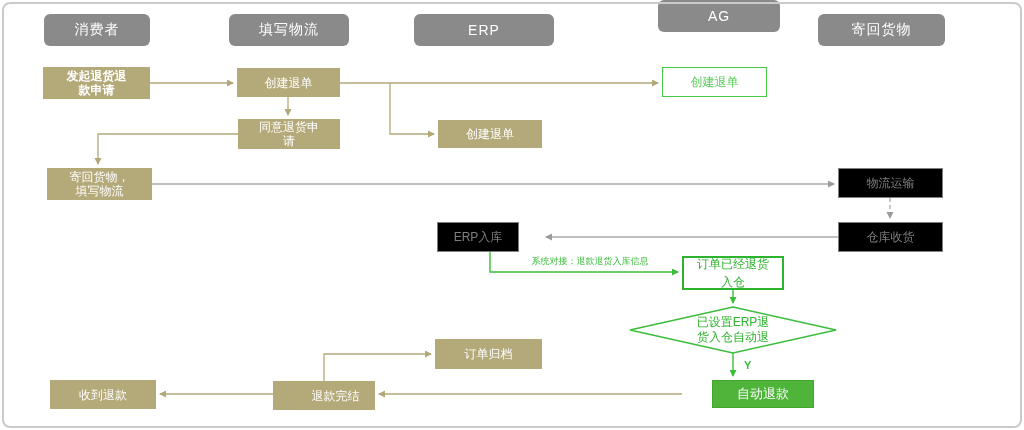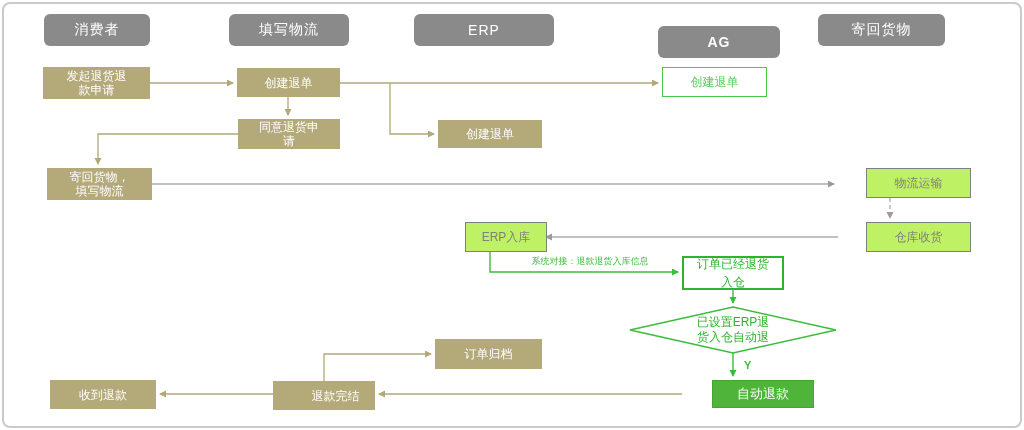--- a/index.html
+++ b/index.html
@@ -16,21 +16,21 @@
     position:absolute;height:32px;border-radius:6px;background:#8a8a8a;
     color:#ffffff;font-size:14px;display:flex;align-items:center;justify-content:center;
     letter-spacing:1px;
   }
   .box{
     position:absolute;display:flex;align-items:center;justify-content:center;
     text-align:center;font-size:12px;line-height:14px;white-space:pre-line;
     box-sizing:border-box;
   }
   .tan{background:#b4a979;color:#ffffff;}
-  .plain{background:#bef264;border:1.5px solid #7f7f7f;color:#7f7f7f;margin-left:28px;}
+  .plain{background:#000000;border:1.5px solid #7f7f7f;color:#7f7f7f;}
   .green-outline{background:#ffffff;border:1.5px solid #47c947;color:#57cd57;}
   .green-outline-strong{background:#ffffff;border:2.5px solid #2db32d;color:#2db32d;line-height:18px;}
   .green-fill{background:#4fb43a;border:1px solid #43a52f;color:#ffffff;font-size:13px;margin-left:30px;}
   .diamond-text{
     position:absolute;color:#2db32d;font-size:12px;line-height:15px;text-align:center;
     white-space:pre-line;display:flex;align-items:center;justify-content:center;
   }
   .edge-label{
     position:absolute;color:#3cbc3c;font-size:9px;line-height:10px;text-align:center;
   }
@@ -85,28 +85,28 @@
 
   <div class="pill" style="left:44px;top:14px;width:106px;">
       <span>消费者</span>
     </div>
   <div class="pill" style="left:229px;top:14px;width:120px;">
       <span>填写物流</span>
     </div>
   <div class="pill" style="left:414px;top:14px;width:140px;">
       <span>ERP</span>
     </div>
-  <div class="pill" style="left:658px;top:26px;width:122px;font-weight:bold;">
+  <div class="pill" style="left:658px;top:0;width:122px;">
       <span>AG</span>
     </div>
   <div class="pill" style="left:818px;top:14px;width:127px;">
       <span>寄回货物</span>
     </div>
 
-  <div class="box tan" style="left:43px;top:67px;width:107px;height:32px;">发起退货退
+  <div class="box tan" style="left:43px;top:67px;width:107px;height:32px;font-weight:bold;">发起退货退
 款申请</div>
   <div class="box tan" style="left:237px;top:68px;width:103px;height:29px;">创建退单</div>
   <div class="box tan" style="left:238px;top:119px;width:102px;height:30px;">同意退货申
 请</div>
   <div class="box tan" style="left:438px;top:120px;width:104px;height:28px;">创建退单</div>
   <div class="box green-outline" style="left:662px;top:67px;width:105px;height:30px;">创建退单</div>
   <div class="box tan" style="left:47px;top:168px;width:105px;height:32px;">寄回货物，
 填写物流</div>
   <div class="box plain" style="left:838px;top:168px;width:105px;height:30px;">物流运输</div>
   <div class="box plain" style="left:838px;top:222px;width:105px;height:30px;">仓库收货</div>

